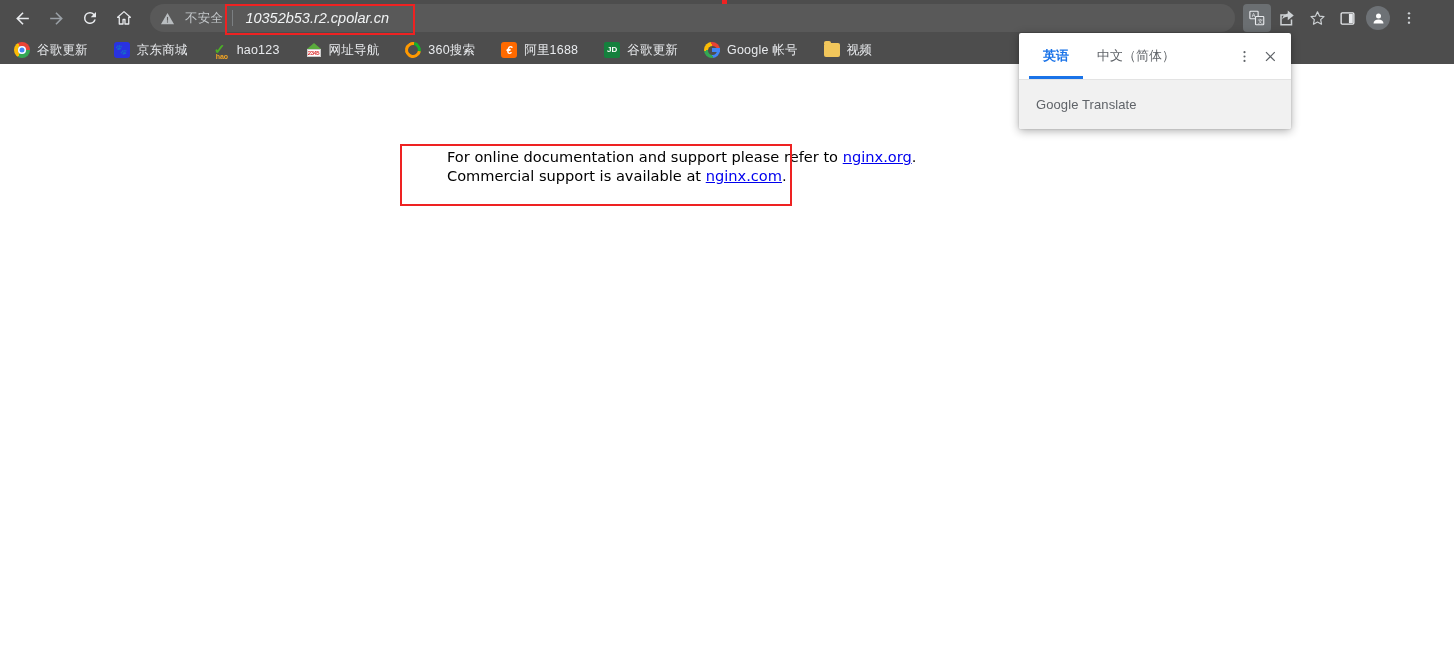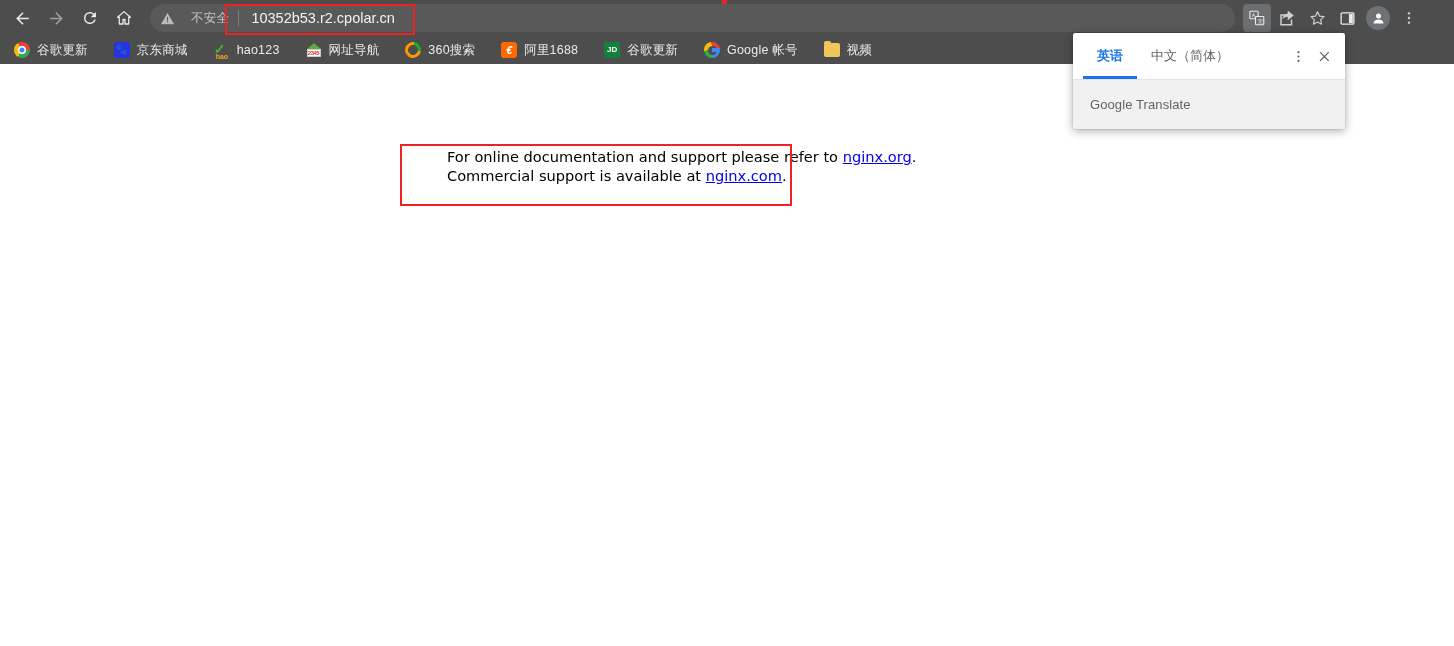--- a/index.html
+++ b/index.html
@@ -45,40 +45,41 @@
     border-radius: 14px;
     display: flex;
     align-items: center;
     padding-left: 10px;
     position: relative;
     max-width: 1085px;
   }
   #security-chip {
     display: flex;
     align-items: center;
-    gap: 16px;
+    gap: 10px;
     flex: 0 0 auto;
     padding-right: 9px;
     cursor: pointer;
   }
   #security-label {
     color: #c3c7ca;
     font-size: 12.5px;
     letter-spacing: .3px;
     white-space: nowrap;
   }
   #omnibox-divider {
     width: 1px; height: 16px;
     background: #7b7f82;
     flex: 0 0 auto;
   }
   #url-wrap {
     flex: 1 1 auto;
     padding-left: 12px;
     overflow: hidden;
+    font-style: italic;
   }
   #url-text {
     color: #f1f3f4;
     font-size: 14.5px;
     white-space: nowrap;
     overflow: hidden;
     text-overflow: ellipsis;
   }
 
   
@@ -203,21 +204,21 @@
     border: 2px solid #ee2222;
     pointer-events: none;
   }
   #annot-url   { left: 225px; top: 4px;  width: 190px; height: 31px; z-index: 30; }
   #annot-title { left: 400px; top: 80px; width: 392px; height: 62px; z-index: 30; }
   #annot-tick  { position:absolute; left:722px; top:0px; width:5px; height:4px; background:#ee2222; z-index: 30; }
 
   
   #translate-bubble {
     position: absolute;
-    left: 1073px;
+    left: 1019px;
     top: 33px;
     width: 272px;
     background: #fff;
     border-radius: 2px;
     box-shadow: 0 2px 10px rgba(0,0,0,.32), 0 0 2px rgba(0,0,0,.2);
     z-index: 40;
     overflow: hidden;
   }
   #tb-tabs {
     height: 47px;

